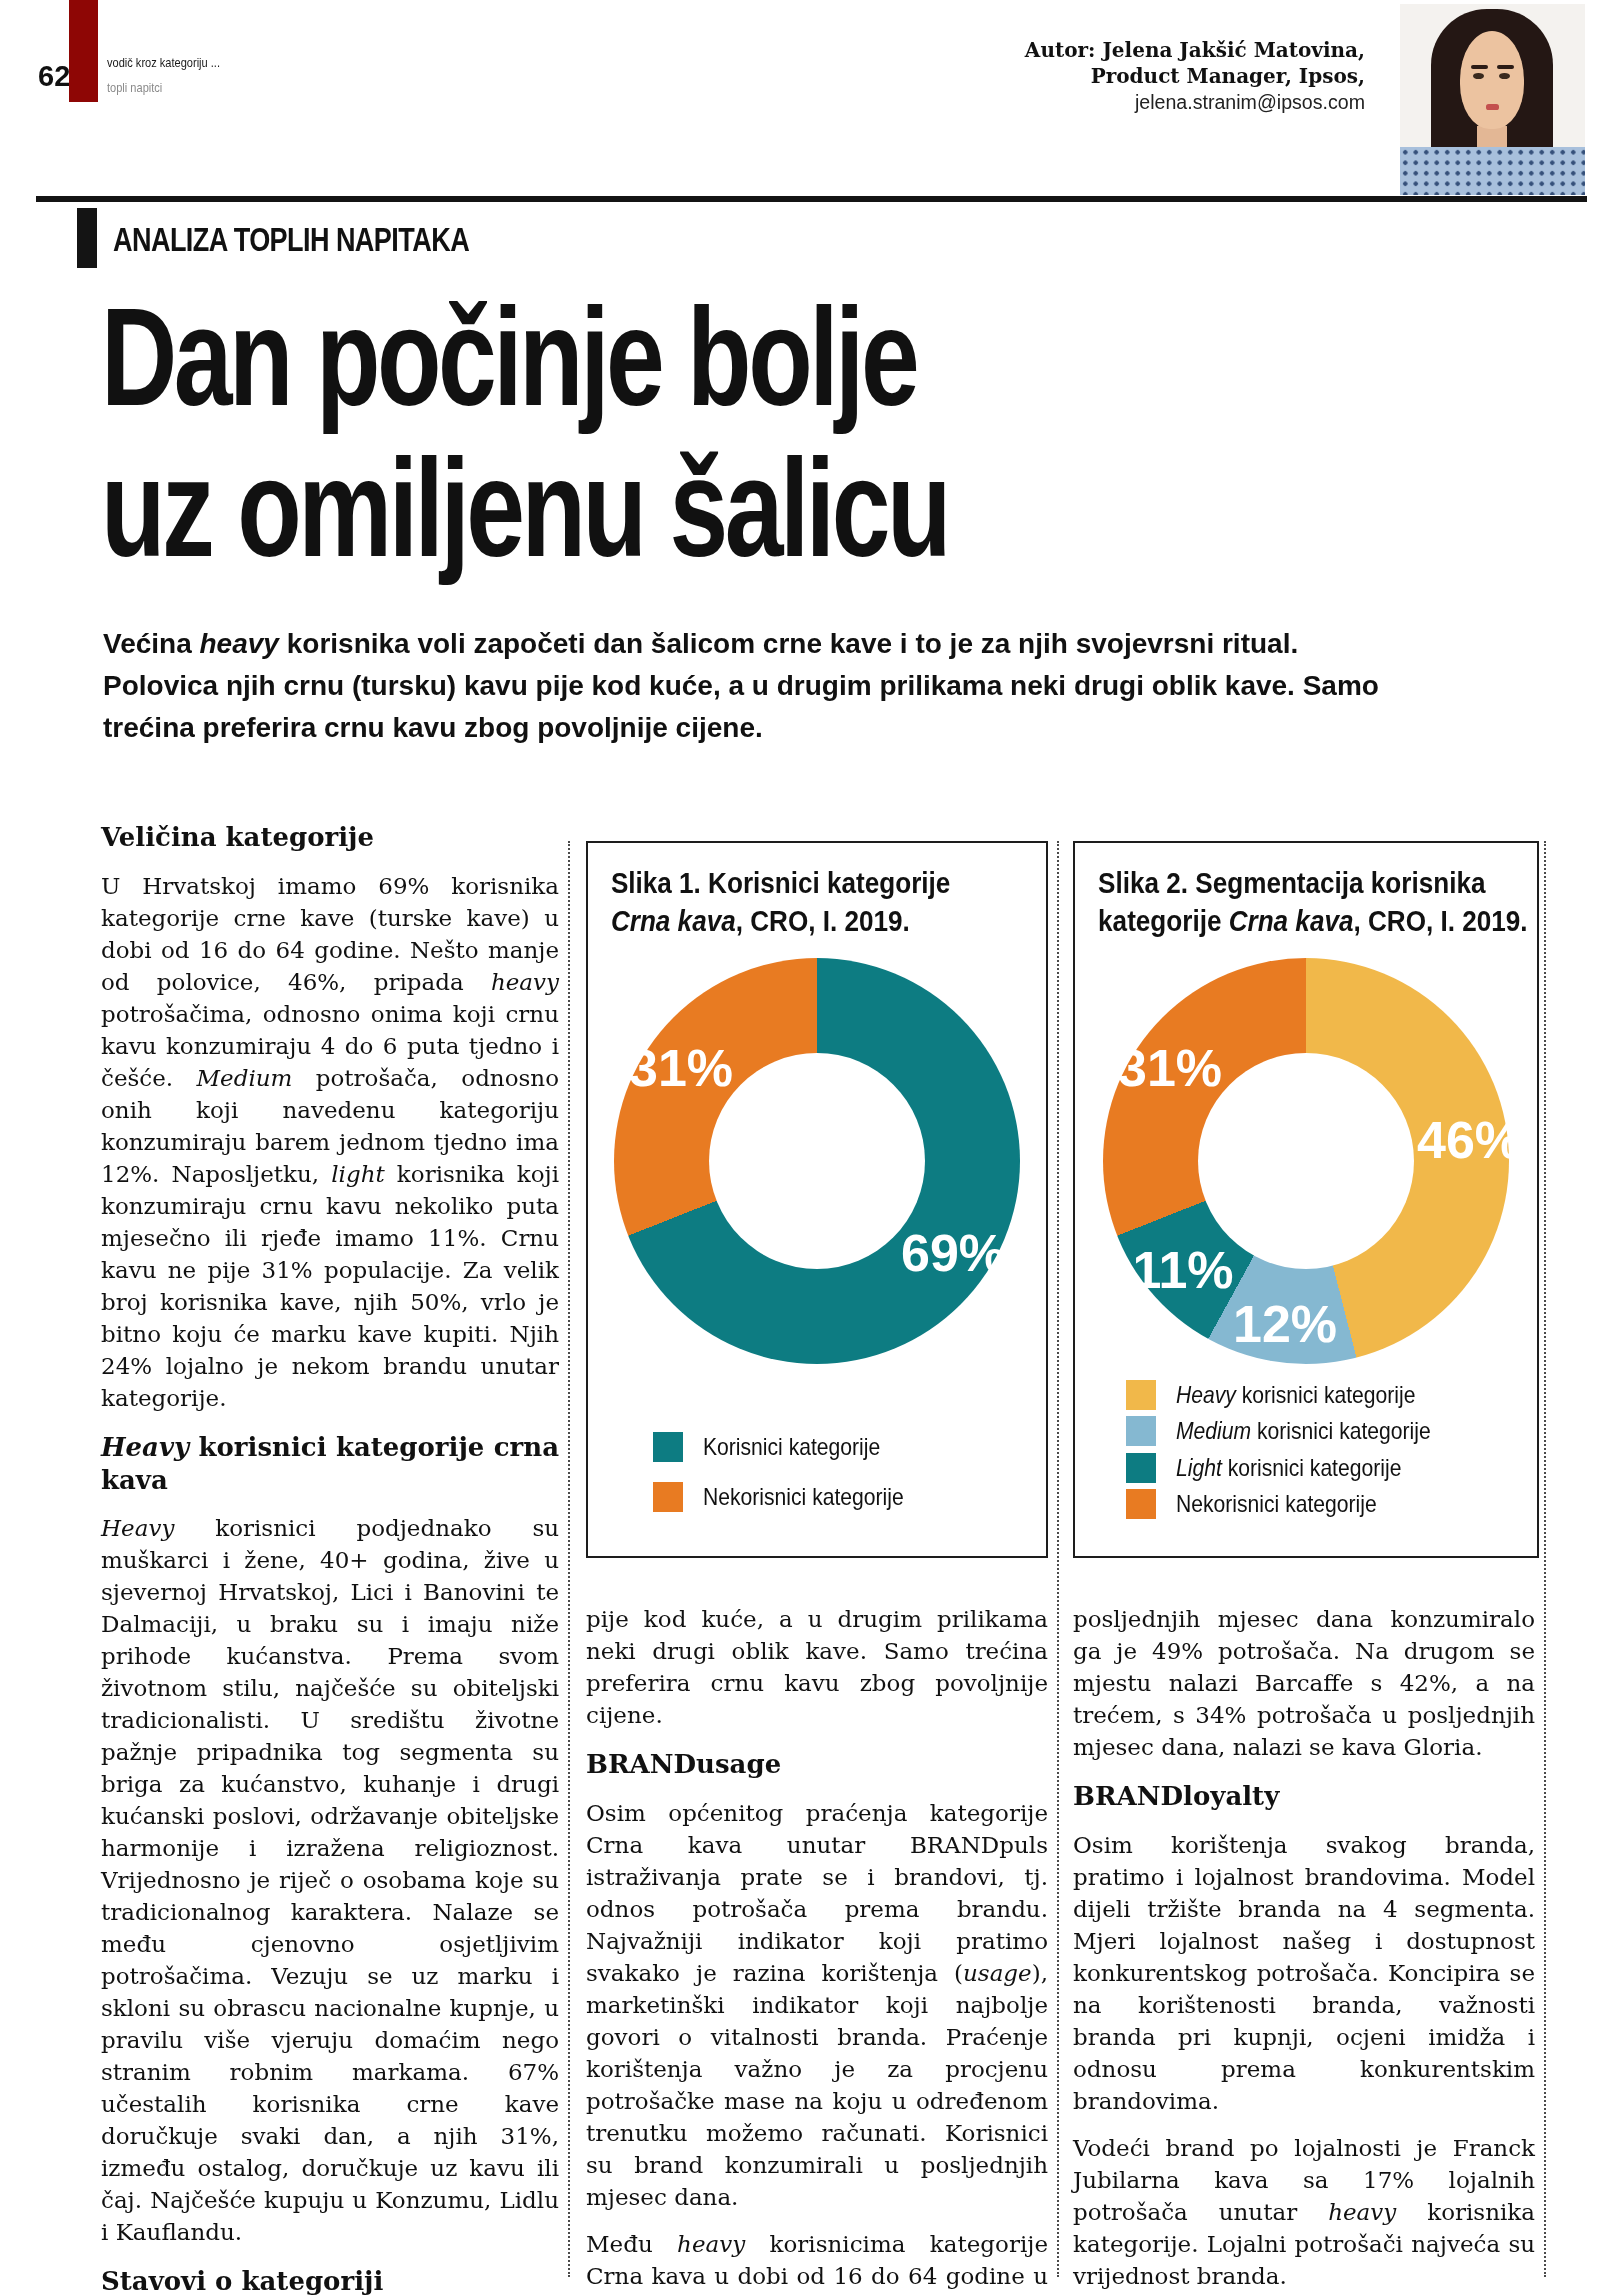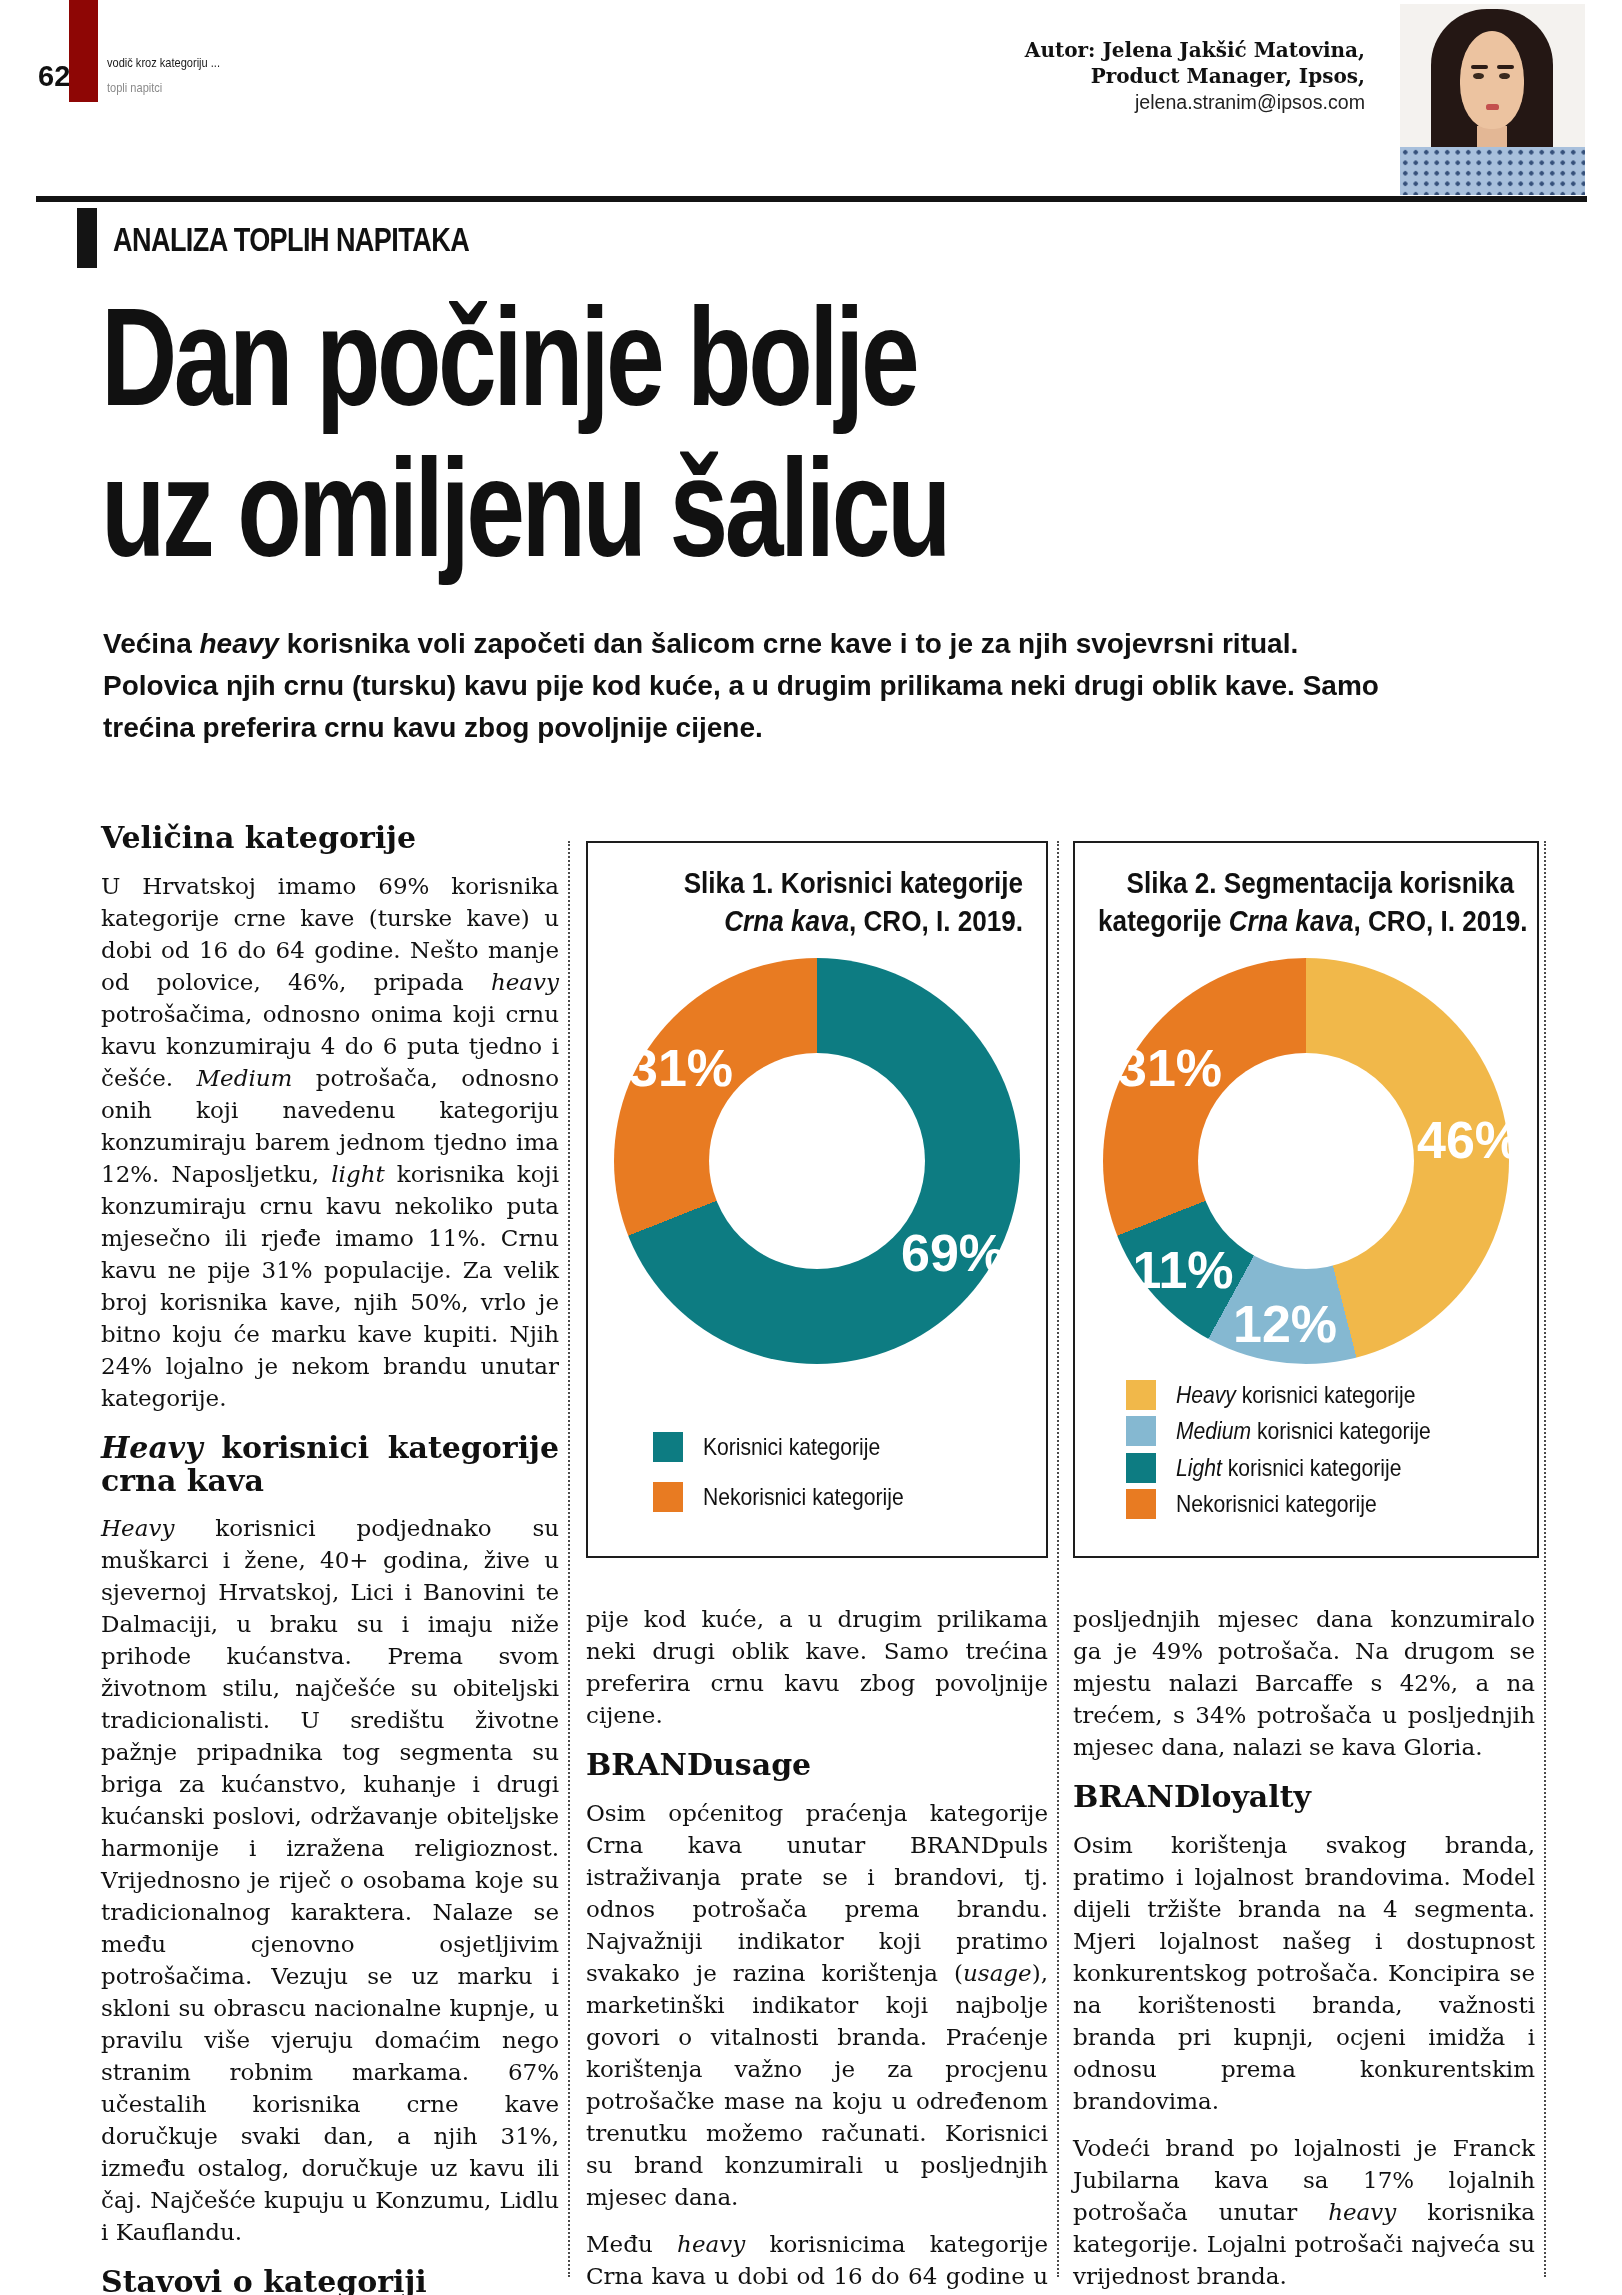--- a/index.html
+++ b/index.html
@@ -42,33 +42,33 @@
               font-size:139px;line-height:151px;letter-spacing:-4.6px;}
   .main-title .tl{display:block;transform:scaleX(.76);transform-origin:0 50%;white-space:nowrap;}
 
   
   .lead{left:103px;top:623px;width:1283px;font-family:"Liberation Sans",sans-serif;
         font-weight:bold;font-size:28px;line-height:42px;}
 
   
   .col{text-align:justify;font-size:23px;line-height:32px;}
   .col p{margin:0 0 15.7px 0;}
-  .col h3{font-size:30px;line-height:33px;margin:17px 0 15.7px 0;}
+  .col h3{font-size:26px;line-height:33px;margin:17px 0 15.7px 0;}
   .col h3:first-child{margin-top:0;}
   .col-left{left:101px;top:821px;width:458px;}
   .col-mid{left:586px;top:1603px;width:462px;}
   .col-right{left:1073px;top:1603px;width:462px;}
   .vdiv{width:0;border-left:2.6px dotted #4a4a4a;top:841px;height:1436px;}
   .vd1{left:568px;} .vd2{left:1057px;} .vd3{left:1544px;}
 
   
   .fig{border:2px solid #1d1d1d;background:#fff;}
   .fig1{left:586px;top:841px;width:458px;height:713px;}
   .fig2{left:1073px;top:841px;width:462px;height:713px;}
-  .fig-title{margin-top:21px;text-align:right;font-family:"Liberation Sans",sans-serif;
+  .fig-title{margin-top:21px;text-align:left;font-family:"Liberation Sans",sans-serif;
              font-weight:bold;font-size:29px;line-height:38px;}
   .fig-title .fl{display:block;transform:scaleX(.9);transform-origin:50% 50%;white-space:nowrap;}
   .donut{position:relative;margin:18.3px auto 0 auto;width:406px;height:406px;border-radius:50%;}
   .hole{position:absolute;border-radius:50%;background:#fff;z-index:2;}
   .slice-label{position:absolute;z-index:3;transform:translate(-50%,-50%);
                font-family:"Liberation Sans",sans-serif;font-weight:bold;font-size:52px;color:#fff;}
   .legend{margin-left:65px;}
   .fig1 .legend{margin-top:68px;}
   .fig2 .legend{margin-top:15.7px;margin-left:51px;}
   .legend-row{display:flex;align-items:center;}

